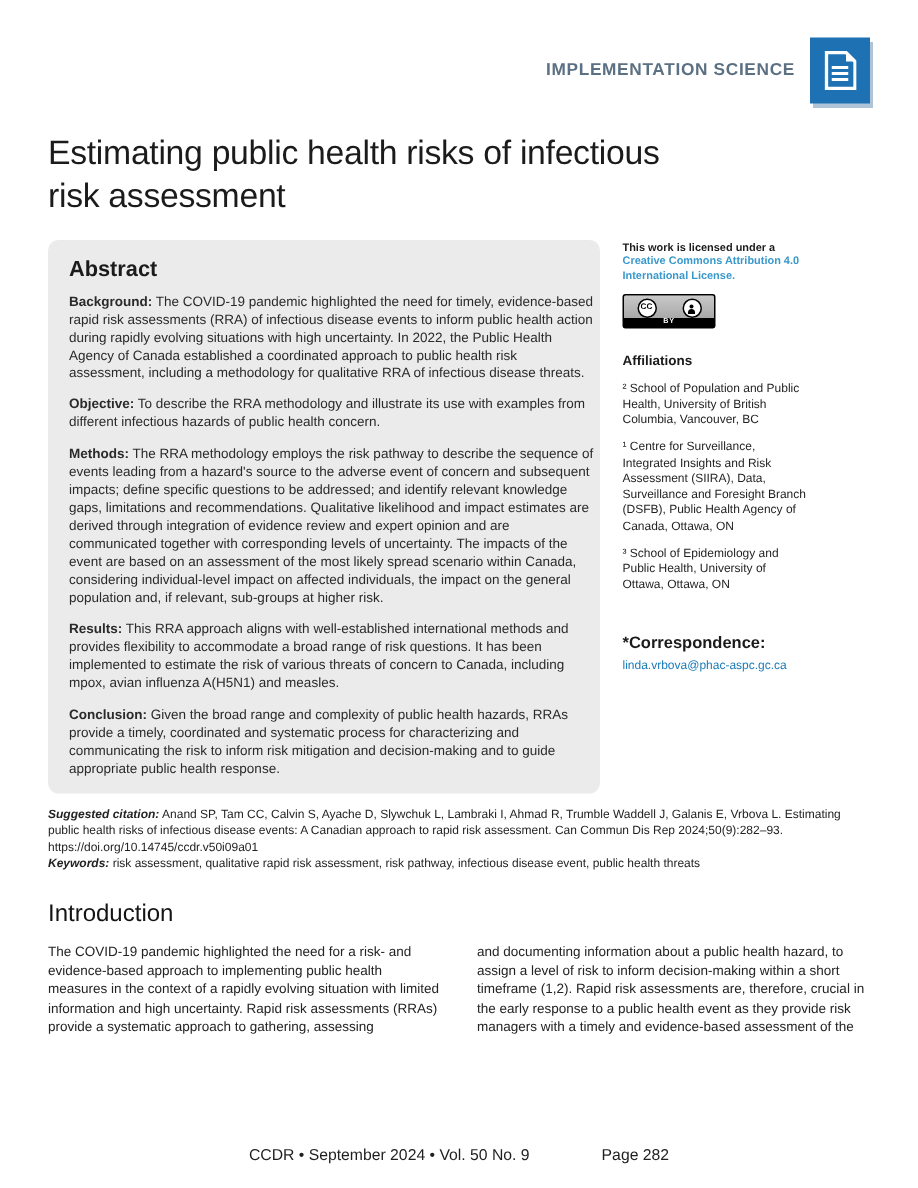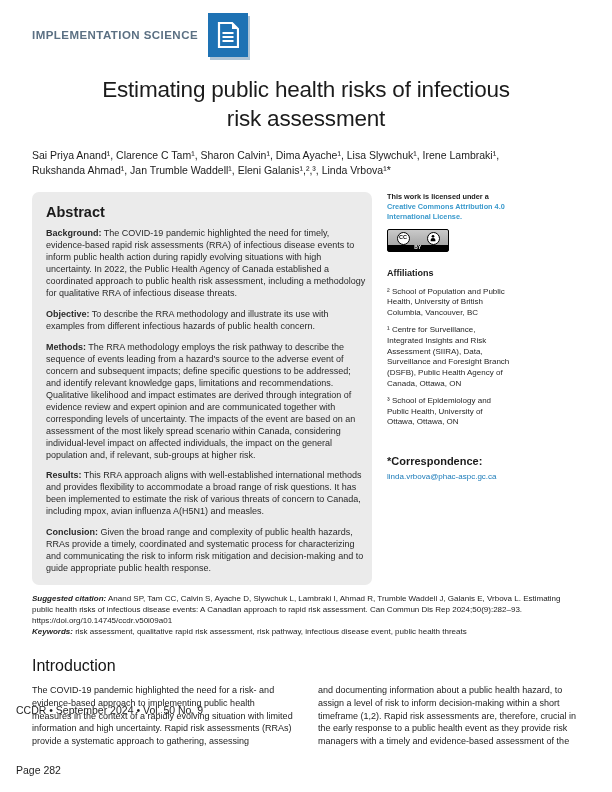--- a/index.html
+++ b/index.html
@@ -8,38 +8,38 @@
     width: 612px; height: 792px;
     background: #ffffff;
     box-sizing: border-box;
     padding: 0 32px;
     font-family: "Liberation Sans", sans-serif;
     color: #1f1f1f;
     overflow: hidden;
   }
   
   .header {
-    display: flex; justify-content: flex-start; align-items: center;
-    gap: 10px; padding-top: 12px; height: 46px;
+    display: flex; justify-content: flex-end; align-items: center;
+    gap: 10px; padding-top: 24px; height: 46px;
   }
   .section-label {
     color: #5b7083; font-size: 11.5px; font-weight: 600; letter-spacing: .45px;
   }
   .doc-icon-box {
     width: 40px; height: 44px; background: #1e72b4;
     display: flex; align-items: center; justify-content: center;
     box-shadow: 2px 3px 0 rgba(27, 86, 138, 0.35);
   }
   
-  .title { margin: 18px 0 0 0; font-size: 22.5px; font-weight: 400; line-height: 1.28; color: #1b1b1b; letter-spacing: -0.2px; text-align: center; }
+  .title { margin: 18px 0 0 0; font-size: 22.5px; font-weight: 400; line-height: 1.28; color: #1b1b1b; letter-spacing: -0.2px; }
   .authors { margin-top: 14px; font-size: 10.5px; line-height: 1.45; color: #1b1b1b; white-space: nowrap; }
   
   .main-row { display: flex; gap: 15px; margin-top: 14px; }
   .abstract-box {
-    width: 340px; box-sizing: border-box;
+    width: 368px; box-sizing: border-box;
     background: #ebebeb; border-radius: 7px;
     padding: 12px 4px 10px 14px;
   }
   .abstract-box h2 { margin: 0 0 8px 0; font-size: 14.5px; font-weight: 700; color: #1b1b1b; }
   .abstract-box p { margin: 0 0 9px 0; font-size: 9px; line-height: 1.33; color: #2a2a2a; }
   .abstract-box p:last-child { margin-bottom: 0; }
   .abstract-box b { font-weight: 700; }
   
   .sidebar { width: 125px; font-size: 8px; line-height: 1.33; }
   .license-note { font-size: 7.3px; font-weight: 700; line-height: 1.35; color: #1b1b1b; }
@@ -66,23 +66,23 @@
   .corr-email { margin-top: 3px; font-size: 8px; color: #1a7ab8; text-decoration: none; cursor: pointer; display: inline-block; }
   
   .citation-block { margin-top: 8px; font-size: 8px; line-height: 1.38; color: #232323; }
   .citation-block .lbl { font-weight: 700; font-style: italic; }
   
   .intro-heading { margin: 20px 0 0 0; font-size: 16px; font-weight: 400; color: #141414; }
   .intro-cols { display: flex; gap: 24px; margin-top: 9px; }
   .intro-col { flex: 1; font-size: 9px; line-height: 1.4; color: #232323; }
   
   .footer {
-    position: absolute; left: 16px; right: 32px; bottom: 16px;
+    position: absolute; left: 32px; right: 32px; bottom: 16px;
     display: flex; justify-content: center; align-items: baseline; gap: 48px;
-    font-size: 10.5px; color: #1f1f1f; flex-direction: column;
+    font-size: 10.5px; color: #1f1f1f;
   }
 </style>
 </head>
 <body>
 
 <div class="page">
 
   <div class="header">
     <span class="section-label">IMPLEMENTATION SCIENCE</span>
     <span class="doc-icon-box">
@@ -94,24 +94,20 @@
         <line x1="5.5" y1="19" x2="16.5" y2="19" stroke="#ffffff" stroke-width="2"></line>
       </svg>
     </span>
   </div>
 
   <h1 class="title">
     <div>Estimating public health risks of infectious</div>
     <div>risk assessment</div>
   </h1>
 
-  <div class="authors">
-    <div>Sai Priya Anand¹, Clarence C Tam¹, Sharon Calvin¹, Dima Ayache¹, Lisa Slywchuk¹, Irene Lambraki¹,</div>
-    <div>Rukshanda Ahmad¹, Jan Trumble Waddell¹, Eleni Galanis¹,²,³, Linda Vrbova¹*</div>
-  </div>
 
   <div class="main-row">
 
     <div class="abstract-box">
       <h2>Abstract</h2>
       <p><b>Background:</b> <span>The COVID-19 pandemic highlighted the need for timely, evidence-based rapid risk assessments (RRA) of infectious disease events to inform public health action during rapidly evolving situations with high uncertainty. In 2022, the Public Health Agency of Canada established a coordinated approach to public health risk assessment, including a methodology for qualitative RRA of infectious disease threats.</span></p>
       <p><b>Objective:</b> <span>To describe the RRA methodology and illustrate its use with examples from different infectious hazards of public health concern.</span></p>
       <p><b>Methods:</b> <span>The RRA methodology employs the risk pathway to describe the sequence of events leading from a hazard's source to the adverse event of concern and subsequent impacts; define specific questions to be addressed; and identify relevant knowledge gaps, limitations and recommendations. Qualitative likelihood and impact estimates are derived through integration of evidence review and expert opinion and are communicated together with corresponding levels of uncertainty. The impacts of the event are based on an assessment of the most likely spread scenario within Canada, considering individual-level impact on affected individuals, the impact on the general population and, if relevant, sub-groups at higher risk.</span></p>
       <p><b>Results:</b> <span>This RRA approach aligns with well-established international methods and provides flexibility to accommodate a broad range of risk questions. It has been implemented to estimate the risk of various threats of concern to Canada, including mpox, avian influenza A(H5N1) and measles.</span></p>
       <p><b>Conclusion:</b> <span>Given the broad range and complexity of public health hazards, RRAs provide a timely, coordinated and systematic process for characterizing and communicating the risk to inform risk mitigation and decision-making and to guide appropriate public health response.</span></p>

